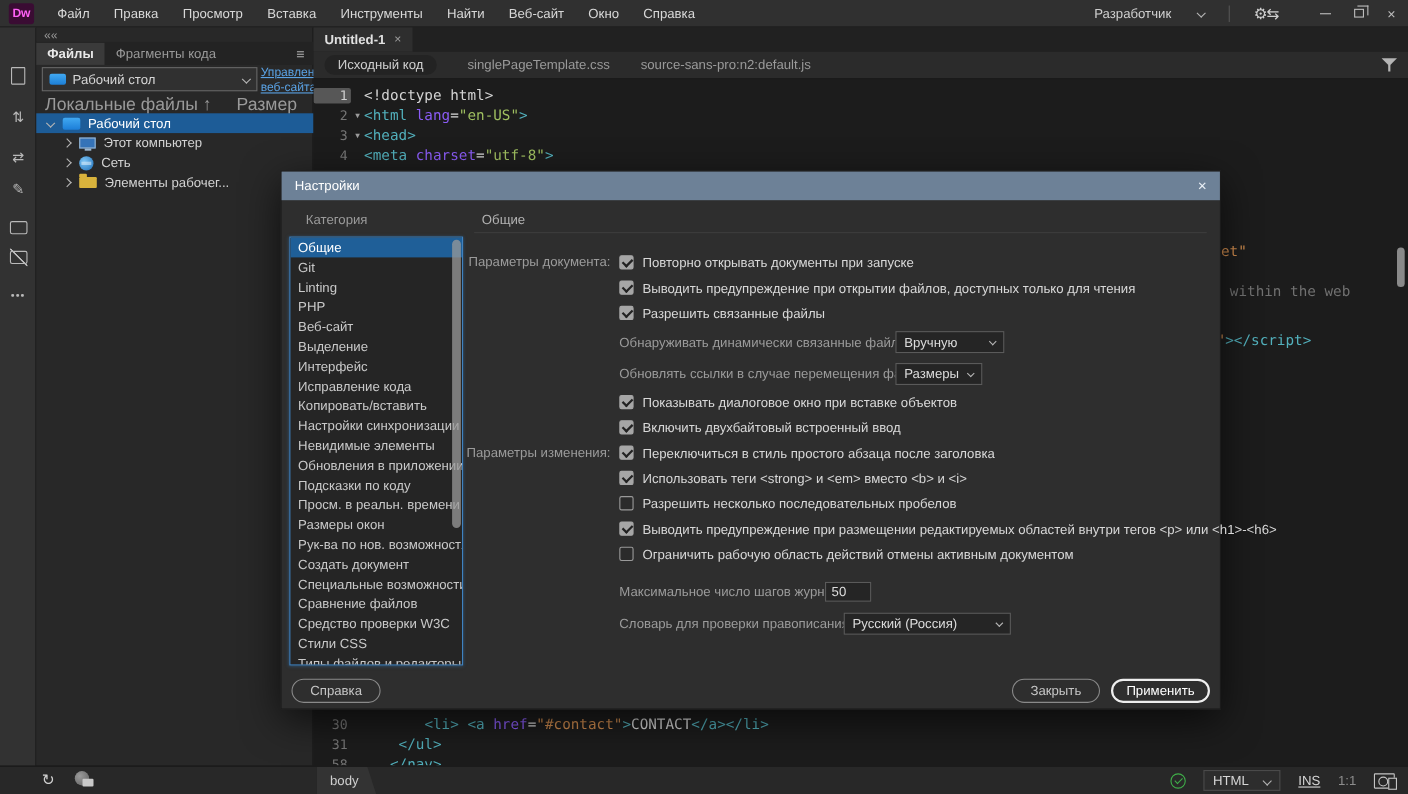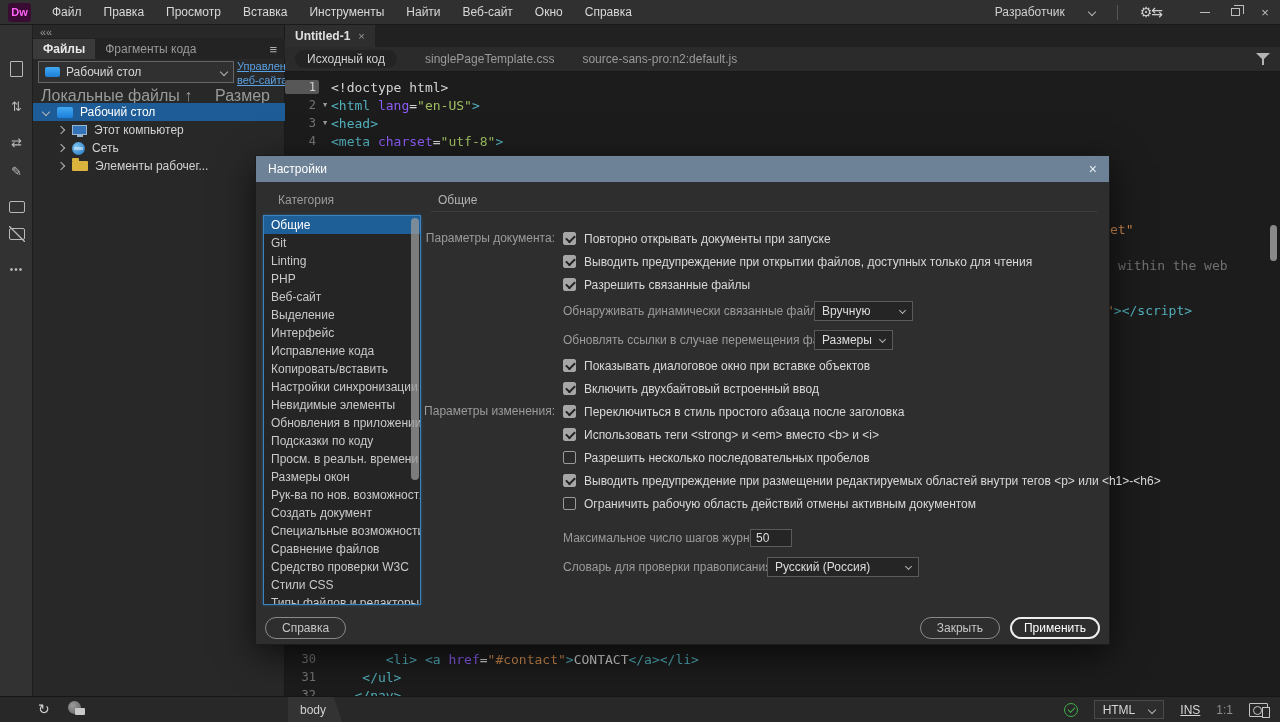--- a/index.html
+++ b/index.html
@@ -262,21 +262,21 @@
   <div class="editor" id="editor">
     <div id="code-top">
         <div class="cl"><div class="ln cur">1</div><div class="fold"></div><div class="code"><span class="t-text">&lt;!doctype html&gt;</span></div></div>
         <div class="cl"><div class="ln">2</div><div class="fold">▼</div><div class="code"><span class="t-tag">&lt;html </span><span class="t-attr">lang</span><span class="t-text">=</span><span class="t-val">"en-US"</span><span class="t-tag">&gt;</span></div></div>
         <div class="cl"><div class="ln">3</div><div class="fold">▼</div><div class="code"><span class="t-tag">&lt;head&gt;</span></div></div>
         <div class="cl"><div class="ln">4</div><div class="fold"></div><div class="code"><span class="t-tag">&lt;meta </span><span class="t-attr">charset</span><span class="t-text">=</span><span class="t-val">"utf-8"</span><span class="t-tag">&gt;</span></div></div>
       </div>
     <div id="code-bottom">
         <div class="cl"><div class="ln">30</div><div class="fold"></div><div class="code"><span class="t-text">       </span><span class="t-tag">&lt;li&gt;</span><span class="t-text"> </span><span class="t-tag">&lt;a </span><span class="t-attr">href</span><span class="t-text">=</span><span class="t-str">"#contact"</span><span class="t-tag">&gt;</span><span class="t-text">CONTACT</span><span class="t-tag">&lt;/a&gt;&lt;/li&gt;</span></div></div>
         <div class="cl"><div class="ln">31</div><div class="fold"></div><div class="code"><span class="t-text">    </span><span class="t-tag">&lt;/ul&gt;</span></div></div>
-        <div class="cl"><div class="ln">32</div><div class="fold"></div><div class="code"><span class="t-text">   </span><span class="t-tag">&lt;/nav&gt;</span></div></div>
+        <div class="cl"><div class="ln">58</div><div class="fold"></div><div class="code"><span class="t-text">   </span><span class="t-tag">&lt;/nav&gt;</span></div></div>
       </div>
     <div class="scroll-thumb"></div>
   <div class="frag" style="left: 825px; top: 150px;"><span class="t-str">et"</span></div>
       <div class="frag" style="left: 833px; top: 186px;"><span class="t-com">within the web</span></div>
       <div class="frag" style="left: 821px; top: 231px;"><span class="t-str">"</span><span class="t-tag">&gt;&lt;/script&gt;</span></div>
     </div>
 
   <div class="dialog">
     <div class="dlg-title">
       <span>Настройки</span>

